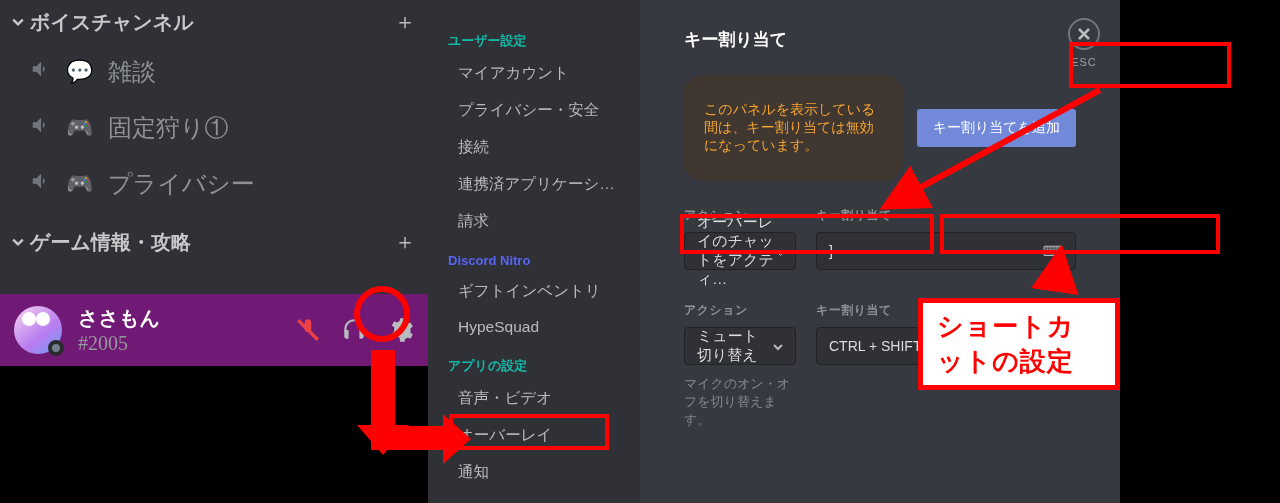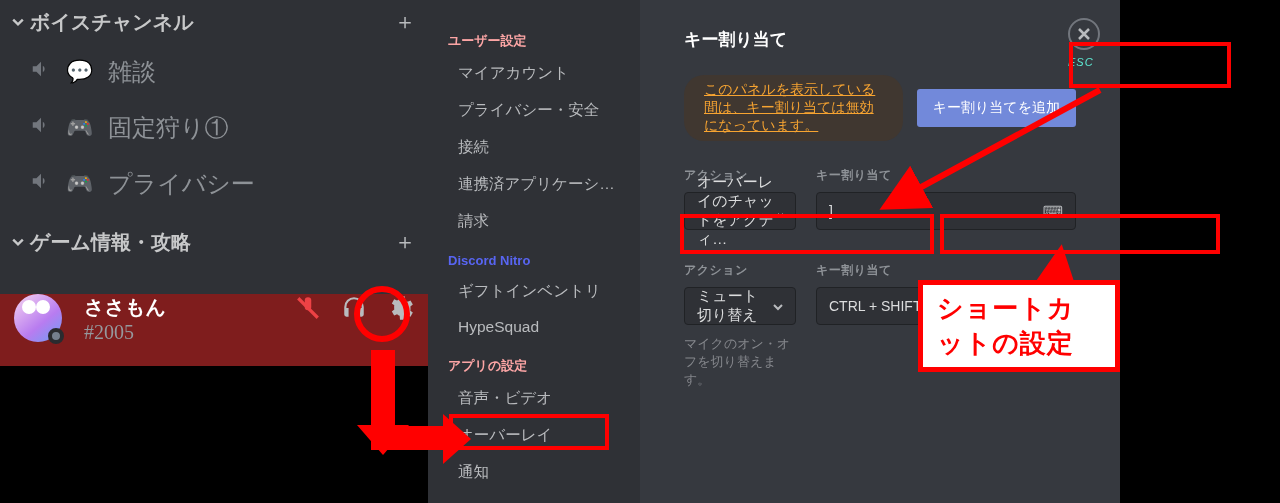--- a/index.html
+++ b/index.html
@@ -12,57 +12,57 @@
   .group-header { display:flex; align-items:center; justify-content:space-between; height:44px; color:#c7c8c9; font-size:20px; font-weight:600; }
   .group-header .left { display:flex; align-items:center; gap:6px; }
   .chev { width:12px; height:12px; display:inline-flex; }
   .plus-icon { font-size:22px; color:#b9bbbe; font-weight:400; }
   .ch-row { display:flex; align-items:center; gap:14px; height:56px; color:#8e9297; font-size:24px; padding-left:18px; }
   .ch-row:first-of-type { color:#c7c8c9; }
   .speaker-icon svg { width:22px; height:22px; fill:#72767d; }
   .ch-icon { width:28px; display:flex; justify-content:center; font-size:22px; }
 
   
-  .user-footer { position:absolute; left:0; bottom:0; right:0; height:72px; background:#7f1d1d; display:flex; align-items:flex-start; padding:0 14px; gap:22px; }
+  .user-footer { position:absolute; left:0; bottom:0; right:0; height:72px; background:#701a75; display:flex; align-items:center; padding:0 14px; gap:16px; }
   .avatar { width:48px; height:48px; border-radius:50%; background:linear-gradient(140deg,#f7d6f0 0%, #b87cf0 60%, #6aa0f5 100%); position:relative; display:flex; align-items:center; justify-content:center; overflow:hidden;}
   .avatar::after{content:"";position:absolute;left:8px;top:6px;width:14px;height:14px;border-radius:50%;background:#fff;box-shadow:14px 0 0 #fff;}
   .status-dot { position:absolute; right:-2px; bottom:-2px; width:16px; height:16px; border-radius:50%; background:#747f8d; border:4px solid #292b2f; }
   .uname { flex:1; }
   .uname .n { font-size:20px; color:#fff; font-weight:600; }
   .uname .t { font-size:20px; color:#96989d;font-family:Liberation Serif, serif; }
   .footer-icons { display:flex; gap:18px; align-items:center; }
   .footer-icons .ic { width:28px; height:28px; display:flex; align-items:center; justify-content:center; color:#b9bbbe; }
   .footer-icons .ic svg { fill:currentColor; }
   .mic-muted { color:#ed4245 !important; }
 
   
   .settings-sidebar { position:absolute; left:428px; top:0; bottom:0; width:212px; background:#2f3136; padding:18px 6px 0 20px; overflow:hidden;}
-  .sec-head { font-size:13px; color:#fca5a5; font-weight:700; margin:14px 0 6px; }
+  .sec-head { font-size:13px; color:#14b8a6; font-weight:700; margin:14px 0 6px; }
   .nav-item { font-size:15.5px; color:#b9bbbe; padding:7px 10px; border-radius:4px; margin-bottom:2px; white-space:nowrap; overflow:hidden; text-overflow:ellipsis; }
   .nitro-head { color:#5865f2 !important; }
 
   
   .settings-main { position:absolute; left:640px; right:0; top:0; bottom:0; background:#36393f; padding:28px 44px 0 44px; }
   .title { font-size:17px; font-weight:700; color:#fff; margin-bottom:24px; }
   .warn-row { display:flex; align-items:center; gap:14px; margin-bottom:26px;}
-  .warn-pill { flex:1; background:#403730; color:#f7a431; font-size:14px; border-radius:20px; padding:6px 20px;text-decoration:underline; }
+  .warn-pill { flex:1; background:#403730; color:#f7a431; font-size:14px; border-radius:20px; padding:26px 20px; }
   .add-btn { background:#7289da; color:#fff; font-size:14px; padding:10px 16px; border-radius:3px; font-weight:500; }
 
   .row-pair { display:flex; gap:20px; margin-bottom:10px;}
   .col { flex:1; }
   .col.short{ flex:0 0 260px; }
   .field-label { font-size:12px; letter-spacing:.5px; color:#8e9297; font-weight:700; margin-bottom:8px; }
   .select { background:#2f3136; border:1px solid #202225; border-radius:4px; height:38px; display:flex; align-items:center; justify-content:space-between; padding:0 12px; color:#dcddde; font-size:15px; }
   .select .cd{ color:#b9bbbe; width:16px; height:16px;}
   .keyin { background:#2f3136; border:1px solid #202225; border-radius:4px; height:38px; display:flex; align-items:center; justify-content:space-between; padding:0 12px; color:#dcddde; font-size:14px; }
   .kbd-icon{ color:#b9bbbe; }
   .help { font-size:13px; color:#85878c; margin-top:10px; }
 
   
-  .close-wrap { position:absolute; right:20px; top:18px; text-align:left; color:#5eead4;font-style:italic;}
+  .close-wrap { position:absolute; right:20px; top:18px; text-align:center; color:#a3a3a3;}
   .close-circle { width:32px; height:32px; border:2px solid #72767d; border-radius:50%; display:flex; align-items:center; justify-content:center; margin:0 auto 6px;}
   .close-circle svg{ width:14px; height:14px; stroke:#b9bbbe; stroke-width:2.5; }
   .esc{ font-size:11px; letter-spacing:1px;}
 
   
   .annot { position:absolute; pointer-events:none; }
   .redbox { border:4px solid #ff0000; }
   .gear-circle { position:absolute; left:354px; top:286px; width:56px; height:56px; border:6px solid #ff0000; border-radius:50%; }
   .arrow-down { position:absolute; left:371px; top:350px; width:24px; height:80px; background:#ff0000; }
   .arrow-down::after{ content:""; position:absolute; left:-14px; top:75px; border-left:26px solid transparent; border-right:26px solid transparent; border-top:30px solid #ff0000;}
@@ -246,15 +246,15 @@
   <svg class="arrow-svg annot" style="left:0;top:0;" width="1280" height="503">
     <defs>
         <marker id="ah" markerWidth="8" markerHeight="8" refX="6" refY="4" orient="auto">
           <path d="M0,0 L8,4 L0,8 z" fill="#ff0000"></path>
         </marker>
       </defs>
     <line x1="1100" y1="90" x2="890" y2="204" stroke="#ff0000" stroke-width="6" marker-end="url(#ah)"></line>
     <line x1="1055" y1="290" x2="1060" y2="256" stroke="#ff0000" stroke-width="6" marker-end="url(#ah)"></line>
   </svg>
 
-  <div class="callout annot" style="left:918px; top:280px;">ショートカットの設定</div>
+  <div class="callout annot" style="left:918px; top:298px;">ショートカットの設定</div>
 
 </div>
 
 </body></html>

